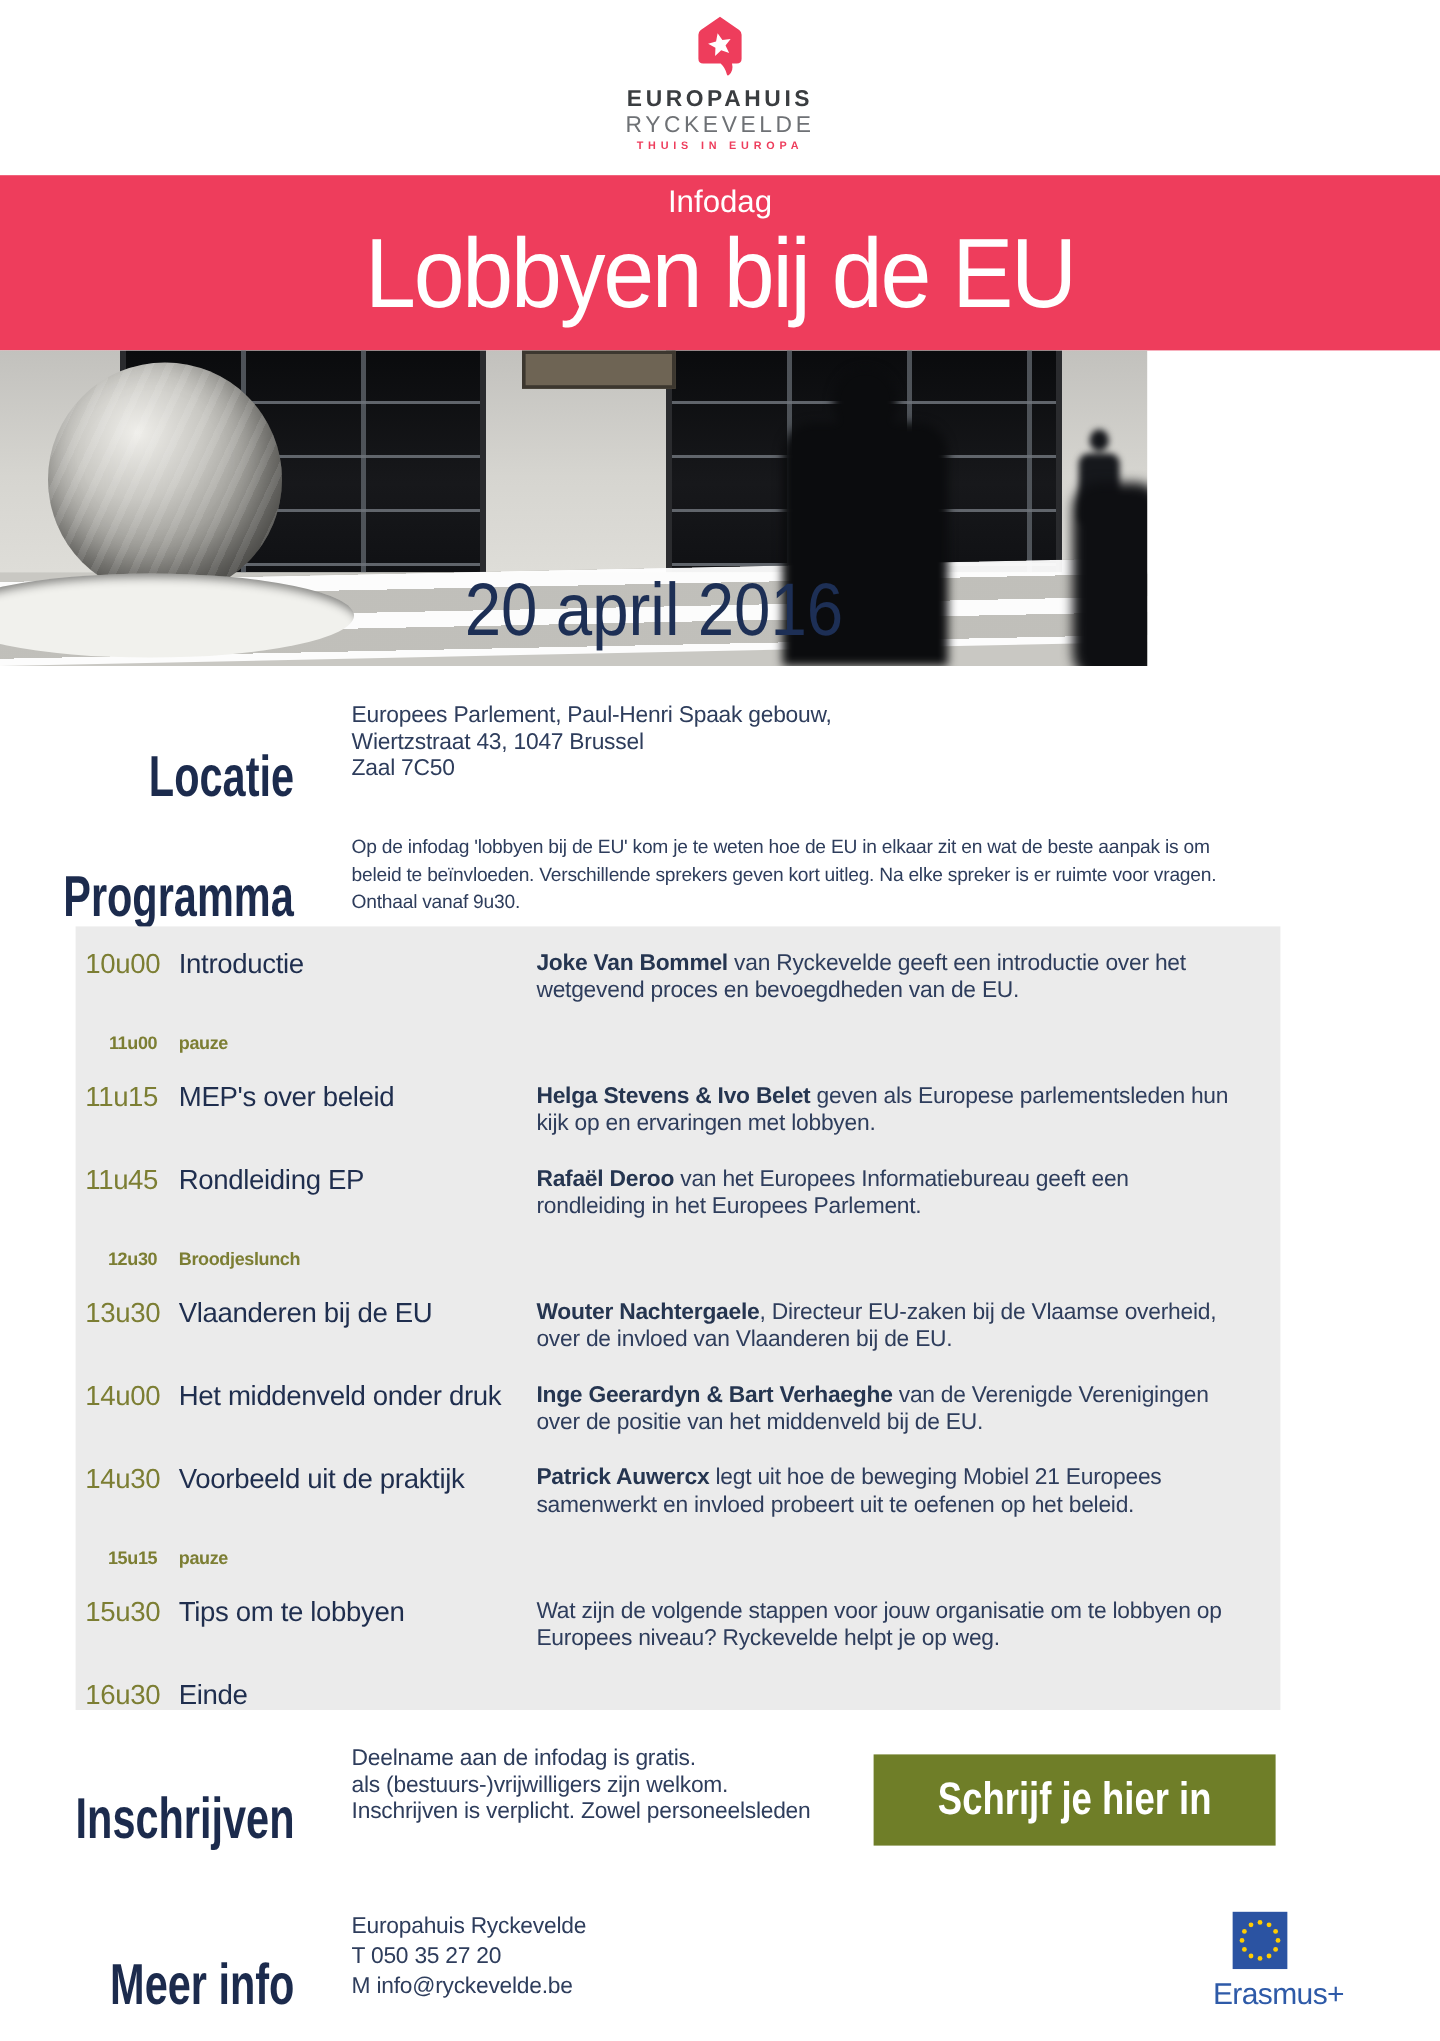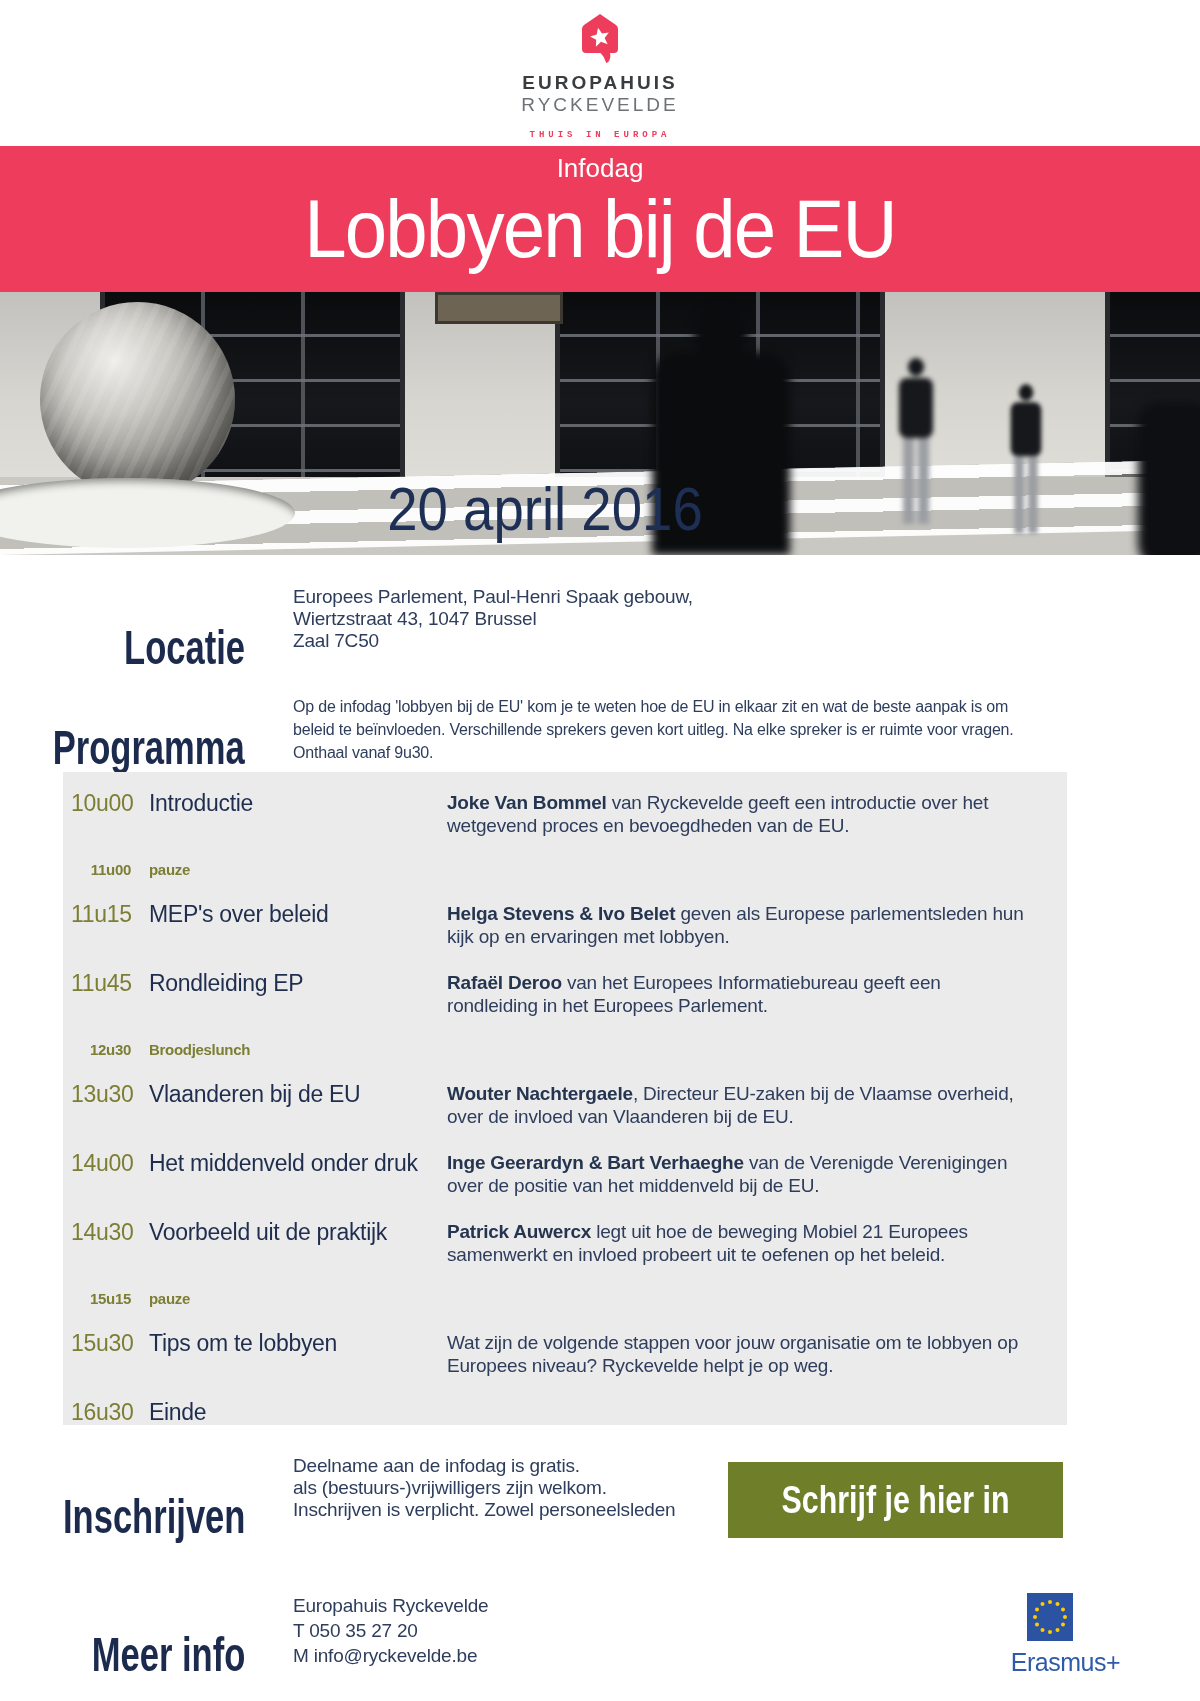--- a/index.html
+++ b/index.html
@@ -5,31 +5,31 @@
   html,body{margin:0;padding:0;background:#ffffff;}
   .page{position:relative;width:1200px;height:1701px;background:#ffffff;overflow:hidden;
         font-family:"Liberation Sans", sans-serif;color:#2E3D5C;}
 
   
   .logo-block{position:absolute;top:0;left:0;width:1200px;height:146px;
               display:flex;flex-direction:column;align-items:center;padding-top:13px;box-sizing:border-box;}
   .logo-house{display:block;margin-bottom:7px;}
   .logo-line1{font-size:19px;font-weight:bold;letter-spacing:3px;color:#3a3d40;line-height:19px;}
   .logo-line2{font-size:19px;letter-spacing:3px;color:#6e7175;line-height:19px;margin-top:3px;}
-  .logo-tagline{font-size:9px;font-weight:bold;letter-spacing:4px;color:#EE3D5C;margin-top:16px;font-family:Liberation Mono, monospace;}
+  .logo-tagline{font-size:9px;font-weight:bold;letter-spacing:4px;color:#EE3D5C;margin-top:2px;}
 
   
   .banner{position:absolute;top:146px;left:0;width:1200px;height:146px;background:#EE3D5C;
           color:#fff;text-align:center;}
   .kicker{font-size:26px;line-height:30px;padding-top:7px;}
   .banner-title{font-size:82px;line-height:88px;font-weight:400;letter-spacing:-2px;
                 transform:scaleX(.93);transform-origin:center top;margin-top:2px;}
 
   
-  .photo{position:absolute;top:292px;left:0;width:1200px;height:263px;overflow:hidden;
+  .photo{position:absolute;top:292px;left:0;width:956px;height:263px;overflow:hidden;
          background:linear-gradient(180deg,#c2c1bd 0%,#d6d5d0 40%,#deddd8 70%,#d2d1cc 100%);}
   .glass{position:absolute;top:0;height:185px;z-index:1;
          background:
            repeating-linear-gradient(180deg, transparent 0 42px, rgba(110,115,122,.85) 42px 45px),
            repeating-linear-gradient(90deg, transparent 0 96px, rgba(85,90,96,.9) 96px 100px),
            linear-gradient(180deg,#0a0b0d 0%,#17181b 60%,#101114 100%);
          border-left:5px solid #2a2b2e;border-right:5px solid #2a2b2e;box-sizing:border-box;}
   .glass-1{left:100px;width:305px;}
   .glass-2{left:555px;width:330px;}
   .glass-3{left:1105px;width:95px;border-right:none;}

